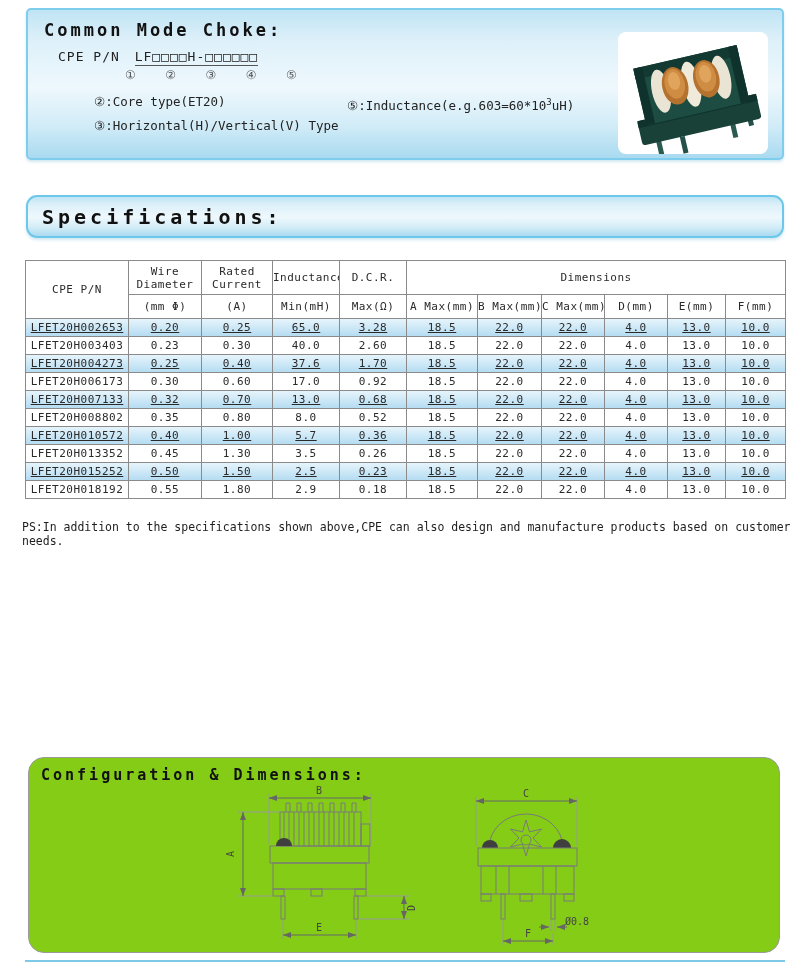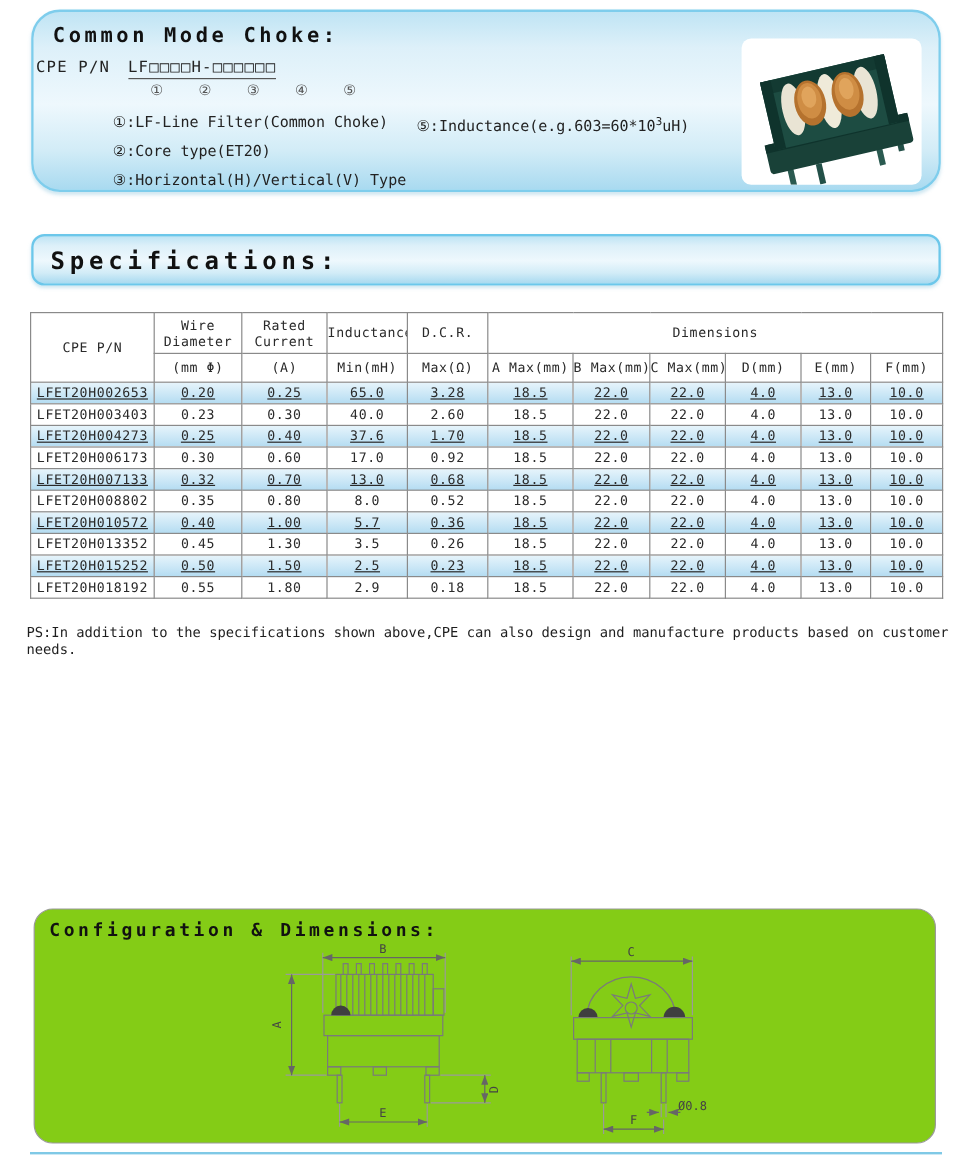--- a/index.html
+++ b/index.html
@@ -3,31 +3,31 @@
 <meta charset="utf-8">
 <style>
   html,body{margin:0;padding:0;background:#fff;}
   .page{
     position:relative;width:810px;height:965px;background:#ffffff;
     font-family:"DejaVu Sans Mono","Liberation Mono",monospace;
     color:#222;overflow:hidden;
   }
   
   .panel{
-    position:absolute;border-radius:24px;
+    position:absolute;border-radius:5px;
     border:2px solid #7ecdec;
     background:linear-gradient(180deg,#bfe4f4 0%,#ddf0f9 20%,#eef8fd 52%,#d2ecf7 78%,#a9daf0 100%);
     box-shadow:0 2px 3px rgba(120,185,215,.35);
     box-sizing:border-box;
   }
   .header-panel{left:26px;top:8px;width:758px;height:152px;}
   .header-panel h1{
     margin:10px 0 0 16px;font-size:17px;font-weight:bold;letter-spacing:3px;color:#111;
   }
-  .pn-row{margin:9px 0 0 2px;font-size:13px;letter-spacing:1px;color:#222;}
+  .pn-row{margin:9px 0 0 30px;font-size:13px;letter-spacing:1px;color:#222;}
   .pn-code{border-bottom:1px solid #555;padding-bottom:1px;margin-left:6px;}
   .pn-digits{margin:4px 0 0 86px;font-size:12px;color:#555;}
   .pn-digits span{display:inline-block;width:33px;text-align:center;}
   .notes{position:absolute;left:66px;top:80px;font-size:12.5px;line-height:24px;letter-spacing:0px;color:#222;display:flex;}
   .notes-col1{width:253px;}
   .notes-col2{width:300px;}
   .notes sup{font-size:9px;}
   
   .photo-card{
     position:absolute;right:14px;top:22px;width:150px;height:122px;
@@ -87,21 +87,20 @@
     <div class="pn-digits">
       <span>①</span>
       <span>②</span>
       <span>③</span>
       <span>④</span>
       <span>⑤</span>
     </div>
 
     <div class="notes">
       <div class="notes-col1">
-        <div>①:LF-Line Filter(Common Choke)</div>
         <div>②:Core type(ET20)</div>
         <div>③:Horizontal(H)/Vertical(V) Type</div>
       </div>
       <div class="notes-col2">
         <div><span>⑤:Inductance(e.g.603=60*10</span><sup>3</sup><span>uH)</span></div>
       </div>
     </div>
 
     <div class="photo-card">
       <svg width="150" height="122" viewBox="0 0 150 122">

